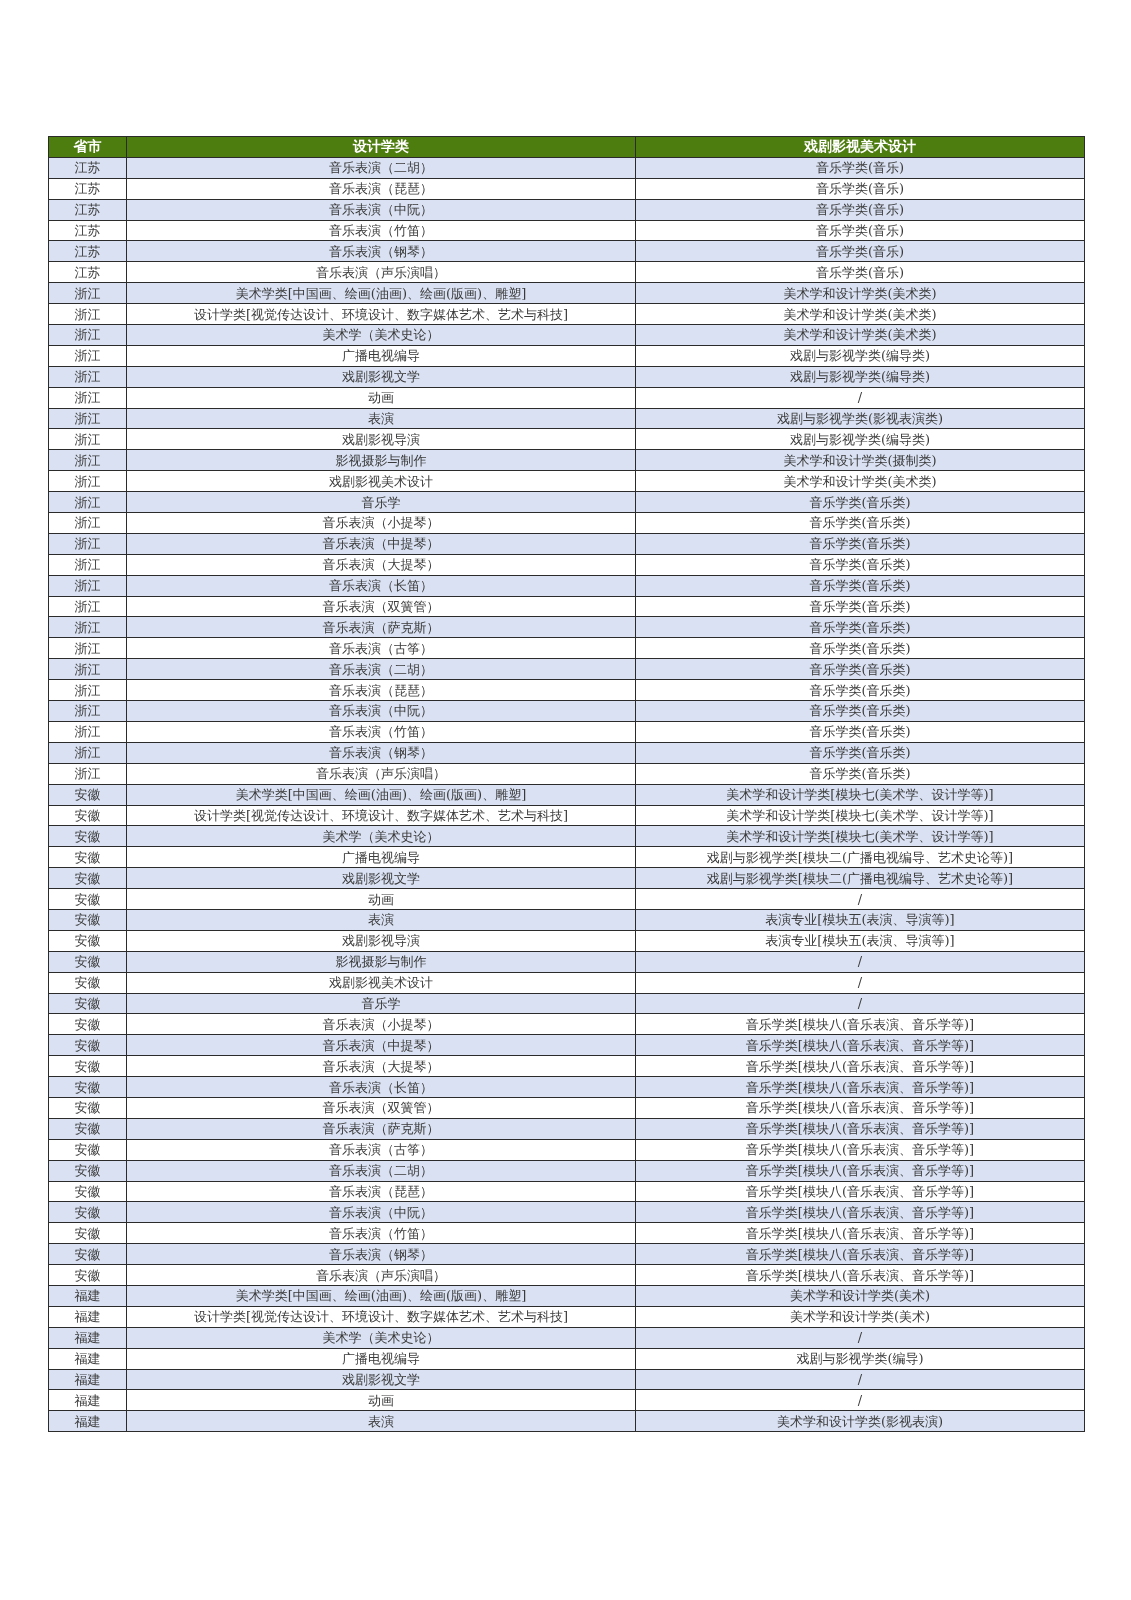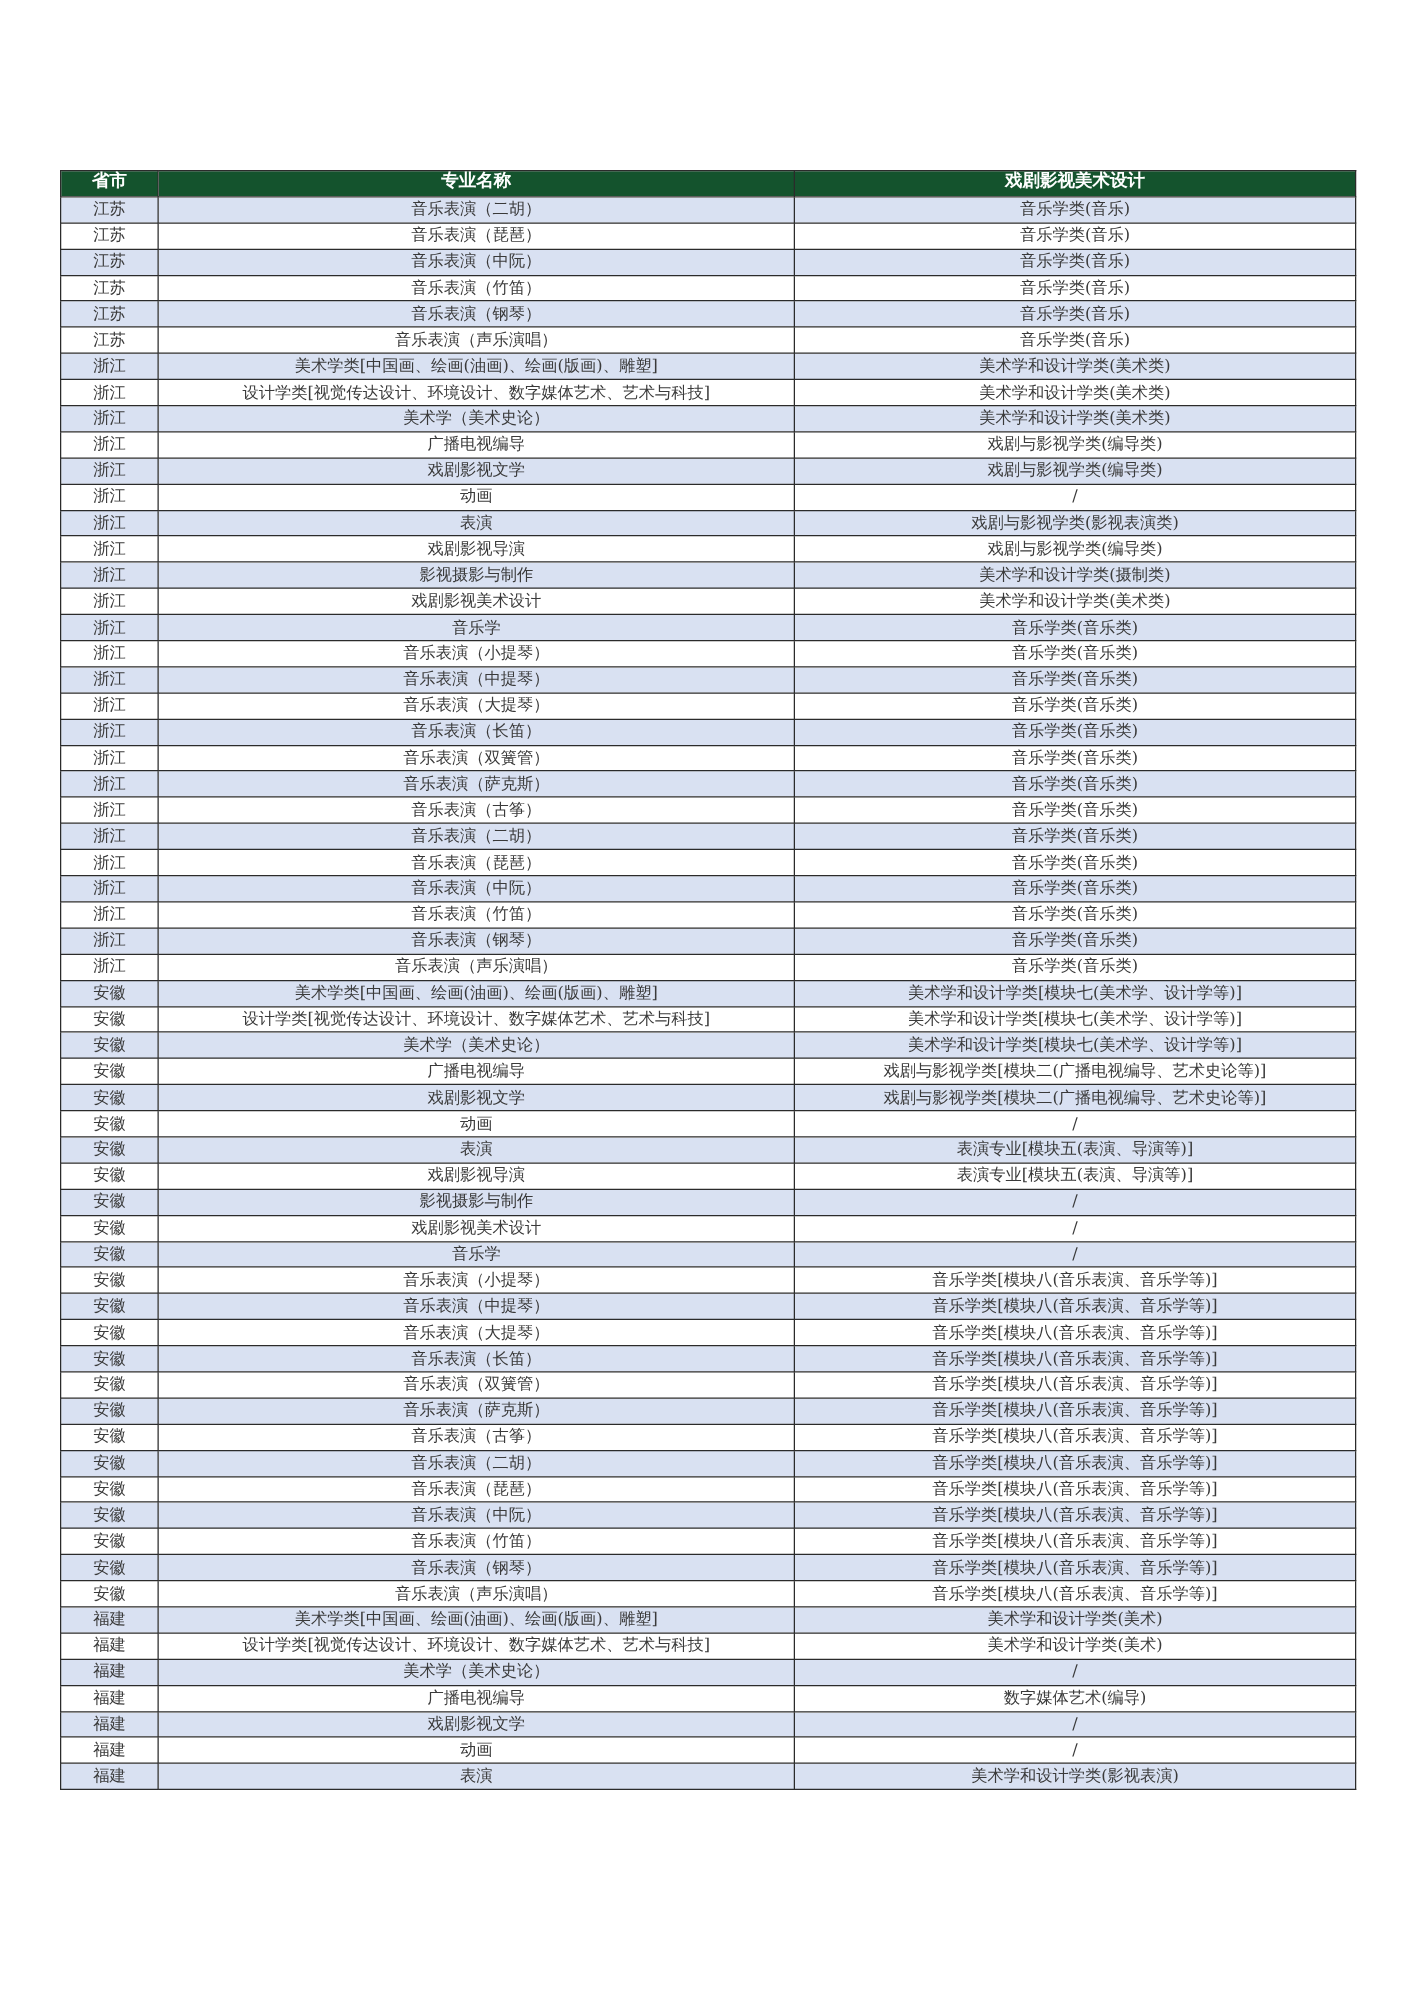--- a/index.html
+++ b/index.html
@@ -5,39 +5,39 @@
   html, body { margin: 0; padding: 0; background: #ffffff; }
   body { width: 1131px; height: 1600px; position: relative; overflow: hidden;
          font-family: "DejaVu Serif", "Liberation Serif", serif; }
   .sheet { position: absolute; left: 48px; top: 136px; width: 1036px;
            border-collapse: collapse; table-layout: fixed; }
   .sheet col.c1 { width: 78px; }
   .sheet col.c2 { width: 509px; }
   .sheet col.c3 { width: 449px; }
   .sheet th, .sheet td { height: 19.9px; padding: 0; text-align: center; vertical-align: middle;
            border: 1px solid #2b2b2b; font-size: 13px; line-height: 19px; white-space: nowrap; overflow: hidden; }
-  .sheet th { background: #14532d; color: #ffffff; font-weight: bold;
-              font-family: Liberation Mono, monospace; font-size: 14px; }
+  .sheet th { background: #4d7c0f; color: #ffffff; font-weight: bold;
+              font-family: Liberation Serif, serif; font-size: 14px; }
   .sheet td { color: #3a3a3a; }
   .sheet tbody tr:nth-child(odd) td { background: #d9e1f2; }
   .sheet tbody tr:nth-child(even) td { background: #ffffff; }
 </style>
 </head>
 <body>
 
 <table class="sheet">
   <colgroup>
       <col class="c1">
       <col class="c2">
       <col class="c3">
     </colgroup>
   <thead>
     <tr>
       <th>省市</th>
-      <th>专业名称</th>
+      <th>设计学类</th>
       <th>戏剧影视美术设计</th>
     </tr>
   </thead>
   <tbody id="tbody">
       <tr>
         <td>江苏</td>
         <td>音乐表演（二胡）</td>
         <td>音乐学类(音乐)</td>
       </tr>
       <tr>
@@ -316,21 +316,21 @@
         <td>美术学和设计学类(美术)</td>
       </tr>
       <tr>
         <td>福建</td>
         <td>美术学（美术史论）</td>
         <td>/</td>
       </tr>
       <tr>
         <td>福建</td>
         <td>广播电视编导</td>
-        <td>数字媒体艺术(编导)</td>
+        <td>戏剧与影视学类(编导)</td>
       </tr>
       <tr>
         <td>福建</td>
         <td>戏剧影视文学</td>
         <td>/</td>
       </tr>
       <tr>
         <td>福建</td>
         <td>动画</td>
         <td>/</td>

